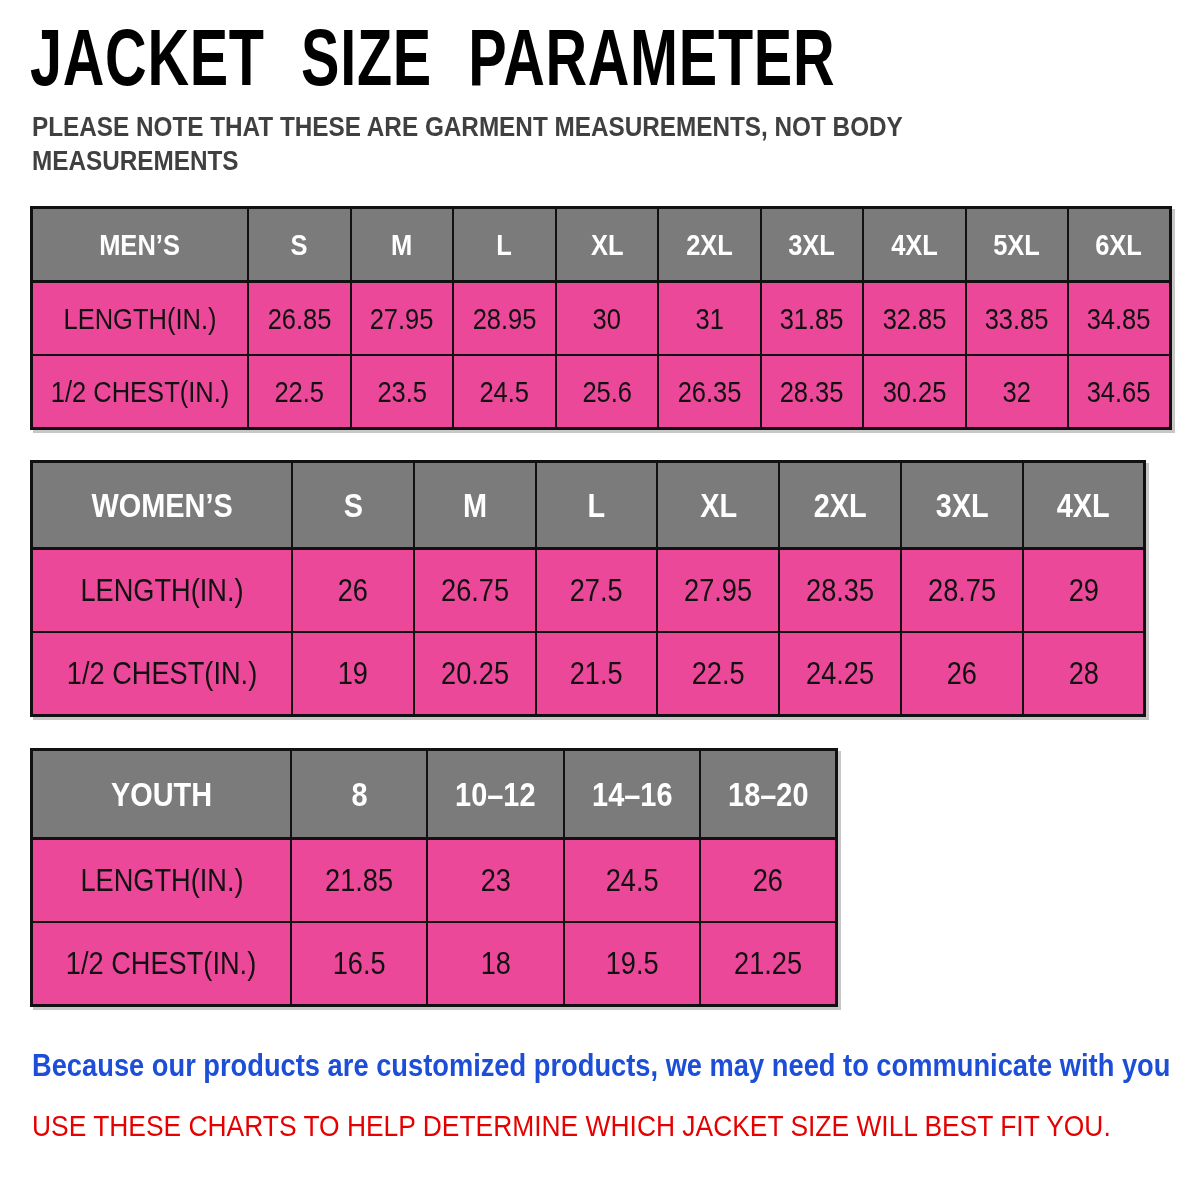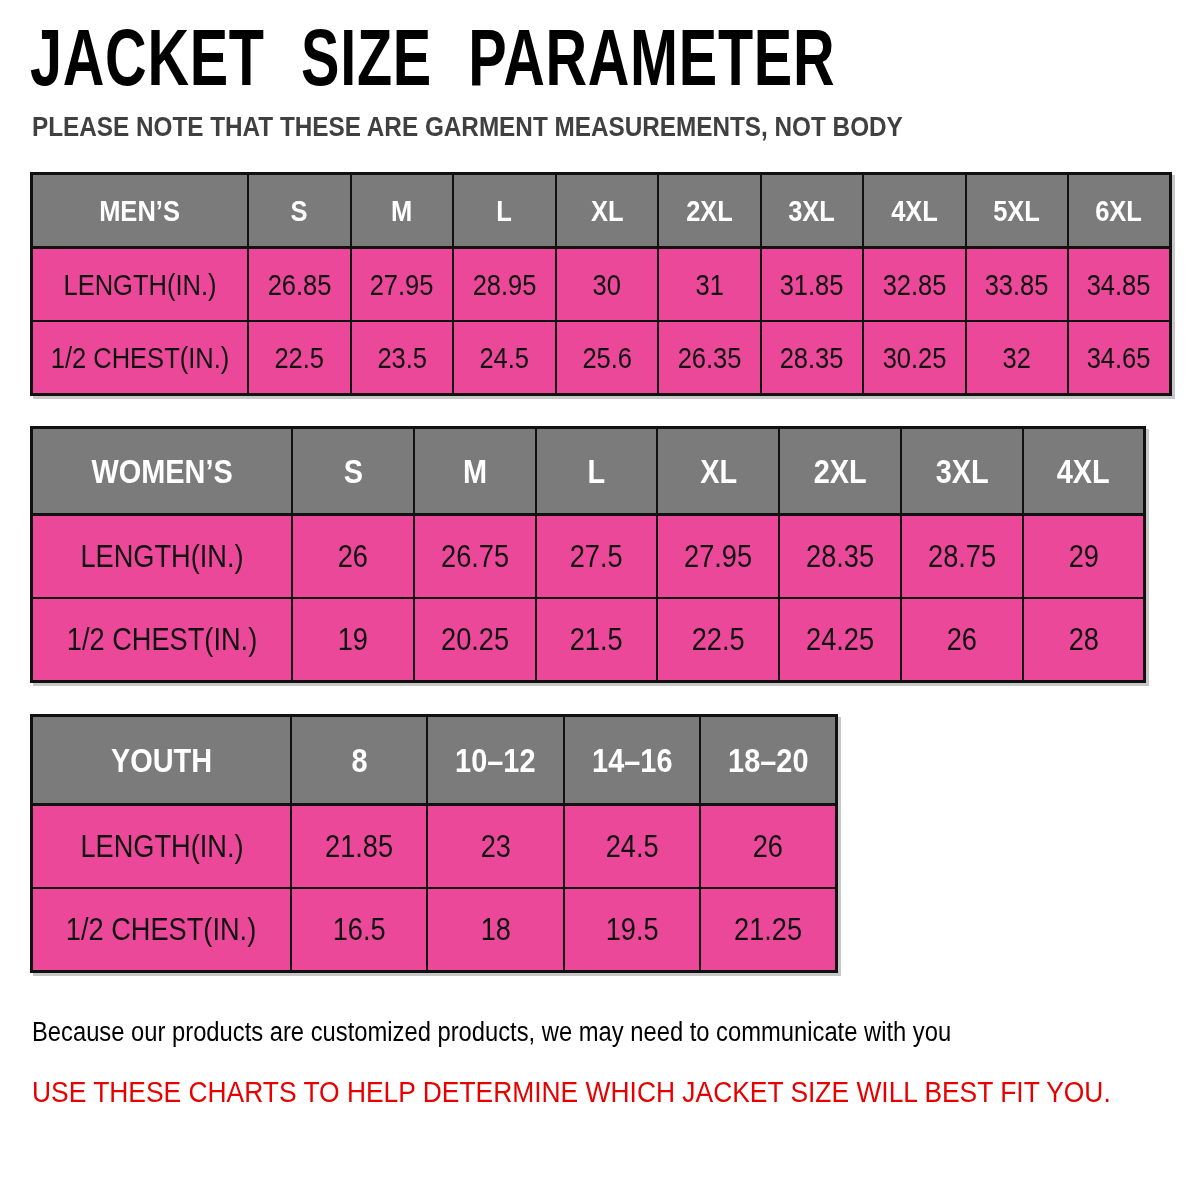--- a/index.html
+++ b/index.html
@@ -54,34 +54,35 @@
   .t-womens { width: 1116px; margin-top: 30px; }
   .t-womens thead th { height: 84px; font-size: 34px; }
   .t-womens td { height: 81px; font-size: 32px; }
   .t-womens tr > *:first-child { width: 258px; }
 
   .t-youth  { width: 808px; margin-top: 31px; }
   .t-youth thead th { height: 86px; font-size: 34px; }
   .t-youth td { height: 81px; font-size: 32px; }
   .t-youth tr > *:first-child { width: 257px; }
 
-  .footer-para { margin: 40px 0 0 2px; color: #000000; font-size: 27px; line-height: 38px; font-weight: normal; }
+  .footer-para { margin: 40px 0 0 2px; color: #1d4ed8; font-size: 31px; line-height: 38px; font-weight: bold; }
   .footer-para .cx-left { transform: scaleX(0.88); }
   .footer-caps { margin: 24px 0 0 2px; color: #e60000; font-size: 30px; font-weight: normal; }
   .footer-caps .cx-left { transform: scaleX(0.88); }
 </style>
 </head>
 <body>
 
 <div class="page">
 
   <h1 class="title"><span class="title-cx">JACKET SIZE PARAMETER</span></h1>
 
   <div class="note">
     <div class="line"><span class="cx-left">PLEASE NOTE THAT THESE ARE GARMENT MEASUREMENTS, NOT BODY</span></div>
+    <div class="line"><span class="cx-left">MEASUREMENTS</span></div>
   </div>
 
   <table class="size-table t-mens">
       <thead>
         <tr>
           <th><span class="cellx">MEN’S</span></th>
           <th><span class="cellx">S</span></th>
           <th><span class="cellx">M</span></th>
           <th><span class="cellx">L</span></th>
           <th><span class="cellx">XL</span></th>

